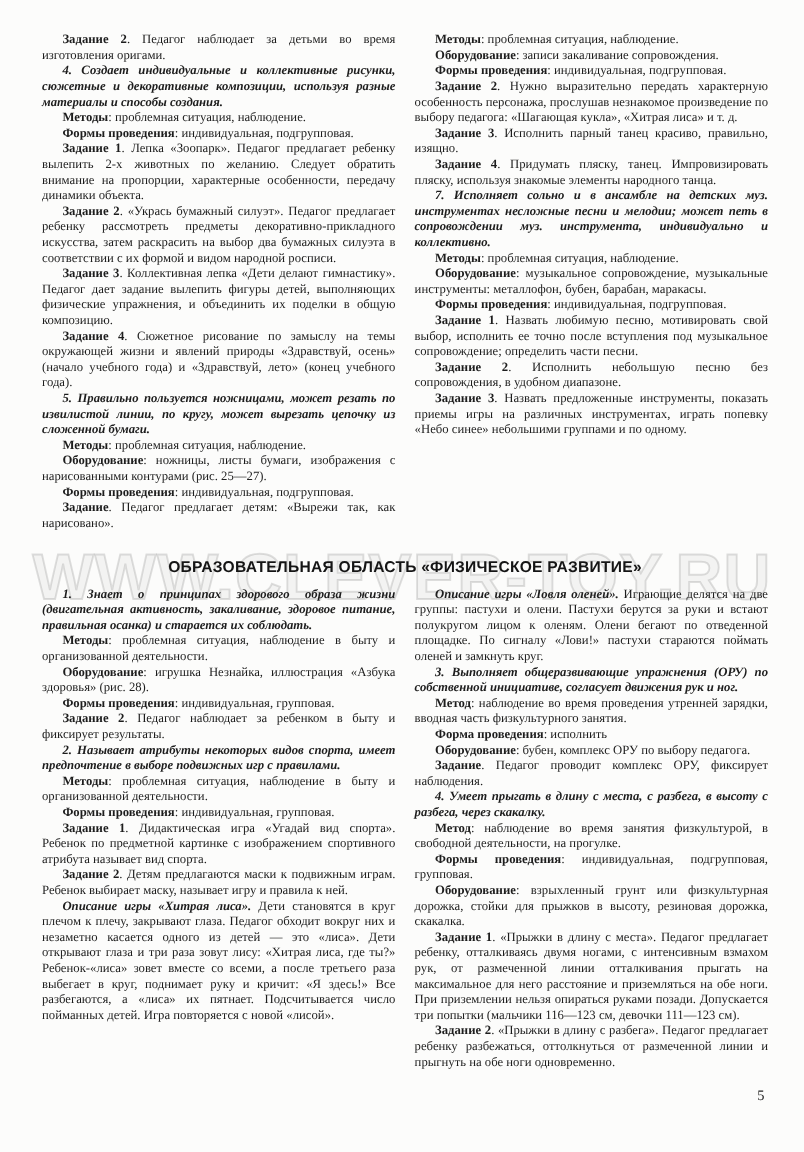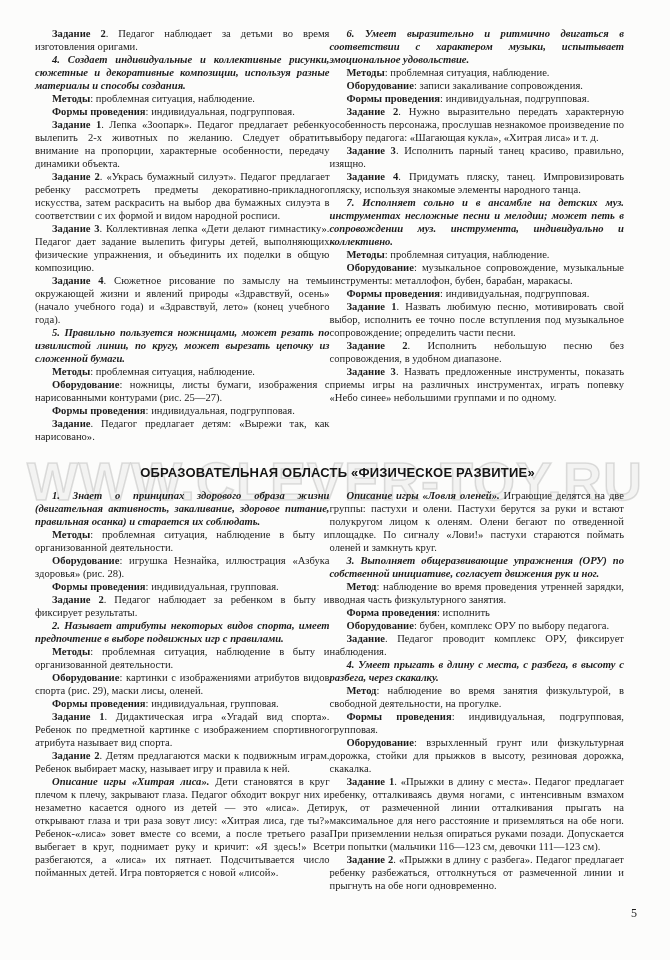--- a/index.html
+++ b/index.html
@@ -6,21 +6,21 @@
   html,body { width:670px; height:960px; }
   body {
     background:#fcfcfb;
     font-family:"Liberation Serif", serif;
     color:#1d1d1d;
     position:relative;
     overflow:hidden;
   }
   .page { position:absolute; inset:0; padding:27px 30px 0 35px; }
   .content { position:relative; z-index:1; }
-  .band { display:flex; }
+  .band { display:flex; gap:16px; }
   .col { width:calc(50% - 8px); }
   .para {
     font-size:10.6px;
     line-height:13px;
     text-align:justify;
     text-indent:17px;
     hyphens:auto;
     -webkit-hyphens:auto;
   }
   .run-b  { font-weight:bold; }
@@ -75,21 +75,20 @@
           <p class="para"><span class="run-b">Задание 2</span><span>. «Укрась бумажный силуэт». Педагог предлагает ребенку рассмотреть предметы декоративно-прикладного искусства, затем раскрасить на выбор два бумажных силуэта в соответствии с их формой и видом народной росписи.</span></p>
           <p class="para"><span class="run-b">Задание 3</span><span>. Коллективная лепка «Дети делают гимнастику». Педагог дает задание вылепить фигуры детей, выполняющих физические упражнения, и объединить их поделки в общую композицию.</span></p>
           <p class="para"><span class="run-b">Задание 4</span><span>. Сюжетное рисование по замыслу на темы окружающей жизни и явлений природы «Здравствуй, осень» (начало учебного года) и «Здравствуй, лето» (конец учебного года).</span></p>
           <p class="para"><span class="run-bi">5. Правильно пользуется ножницами, может резать по извилистой линии, по кругу, может вырезать цепочку из сложенной бумаги.</span></p>
           <p class="para"><span class="run-b">Методы</span><span>: проблемная ситуация, наблюдение.</span></p>
           <p class="para"><span class="run-b">Оборудование</span><span>: ножницы, листы бумаги, изображения с нарисованными контурами (рис. 25—27).</span></p>
           <p class="para"><span class="run-b">Формы проведения</span><span>: индивидуальная, подгрупповая.</span></p>
           <p class="para"><span class="run-b">Задание</span><span>. Педагог предлагает детям: «Вырежи так, как нарисовано».</span></p>
         </div>
       <div class="col">
-          <p class="para"><span class="run-bi">6. Умеет выразительно и ритмично двигаться в соответствии с характером музыки, испытывает эмоциональное удовольствие.</span></p>
           <p class="para"><span class="run-b">Методы</span><span>: проблемная ситуация, наблюдение.</span></p>
           <p class="para"><span class="run-b">Оборудование</span><span>: записи закаливание сопровождения.</span></p>
           <p class="para"><span class="run-b">Формы проведения</span><span>: индивидуальная, подгрупповая.</span></p>
           <p class="para"><span class="run-b">Задание 2</span><span>. Нужно выразительно передать характерную особенность персонажа, прослушав незнакомое произведение по выбору педагога: «Шагающая кукла», «Хитрая лиса» и т. д.</span></p>
           <p class="para"><span class="run-b">Задание 3</span><span>. Исполнить парный танец красиво, правильно, изящно.</span></p>
           <p class="para"><span class="run-b">Задание 4</span><span>. Придумать пляску, танец. Импровизировать пляску, используя знакомые элементы народного танца.</span></p>
           <p class="para"><span class="run-bi">7. Исполняет сольно и в ансамбле на детских муз. инструментах несложные песни и мелодии; может петь в сопровождении муз. инструмента, индивидуально и коллективно.</span></p>
           <p class="para"><span class="run-b">Методы</span><span>: проблемная ситуация, наблюдение.</span></p>
           <p class="para"><span class="run-b">Оборудование</span><span>: музыкальное сопровождение, музыкальные инструменты: металлофон, бубен, барабан, маракасы.</span></p>
           <p class="para"><span class="run-b">Формы проведения</span><span>: индивидуальная, подгрупповая.</span></p>
@@ -101,21 +100,20 @@
     <div class="section-header">ОБРАЗОВАТЕЛЬНАЯ ОБЛАСТЬ «ФИЗИЧЕСКОЕ РАЗВИТИЕ»</div>
     <div class="band">
       <div class="col">
           <p class="para"><span class="run-bi">1. Знает о принципах здорового образа жизни (двигательная активность, закаливание, здоровое питание, правильная осанка) и старается их соблюдать.</span></p>
           <p class="para"><span class="run-b">Методы</span><span>: проблемная ситуация, наблюдение в быту и организованной деятельности.</span></p>
           <p class="para"><span class="run-b">Оборудование</span><span>: игрушка Незнайка, иллюстрация «Азбука здоровья» (рис. 28).</span></p>
           <p class="para"><span class="run-b">Формы проведения</span><span>: индивидуальная, групповая.</span></p>
           <p class="para"><span class="run-b">Задание 2</span><span>. Педагог наблюдает за ребенком в быту и фиксирует результаты.</span></p>
           <p class="para"><span class="run-bi">2. Называет атрибуты некоторых видов спорта, имеет предпочтение в выборе подвижных игр с правилами.</span></p>
           <p class="para"><span class="run-b">Методы</span><span>: проблемная ситуация, наблюдение в быту и организованной деятельности.</span></p>
-          <p class="para"><span class="run-b">Оборудование</span><span>: картинки с изображениями атрибутов видов спорта (рис. 29), маски лисы, оленей.</span></p>
           <p class="para"><span class="run-b">Формы проведения</span><span>: индивидуальная, групповая.</span></p>
           <p class="para"><span class="run-b">Задание 1</span><span>. Дидактическая игра «Угадай вид спорта». Ребенок по предметной картинке с изображением спортивного атрибута называет вид спорта.</span></p>
           <p class="para"><span class="run-b">Задание 2</span><span>. Детям предлагаются маски к подвижным играм. Ребенок выбирает маску, называет игру и правила к ней.</span></p>
           <p class="para"><span class="run-bi">Описание игры «Хитрая лиса».</span><span> Дети становятся в круг плечом к плечу, закрывают глаза. Педагог обходит вокруг них и незаметно касается одного из детей — это «лиса». Дети открывают глаза и три раза зовут лису: «Хитрая лиса, где ты?» Ребенок-«лиса» зовет вместе со всеми, а после третьего раза выбегает в круг, поднимает руку и кричит: «Я здесь!» Все разбегаются, а «лиса» их пятнает. Подсчитывается число пойманных детей. Игра повторяется с новой «лисой».</span></p>
         </div>
       <div class="col">
           <p class="para"><span class="run-bi">Описание игры «Ловля оленей».</span><span> Играющие делятся на две группы: пастухи и олени. Пастухи берутся за руки и встают полукругом лицом к оленям. Олени бегают по отведенной площадке. По сигналу «Лови!» пастухи стараются поймать оленей и замкнуть круг.</span></p>
           <p class="para"><span class="run-bi">3. Выполняет общеразвивающие упражнения (ОРУ) по собственной инициативе, согласует движения рук и ног.</span></p>
           <p class="para"><span class="run-b">Метод</span><span>: наблюдение во время проведения утренней зарядки, вводная часть физкультурного занятия.</span></p>
           <p class="para"><span class="run-b">Форма проведения</span><span>: исполнить</span></p>

